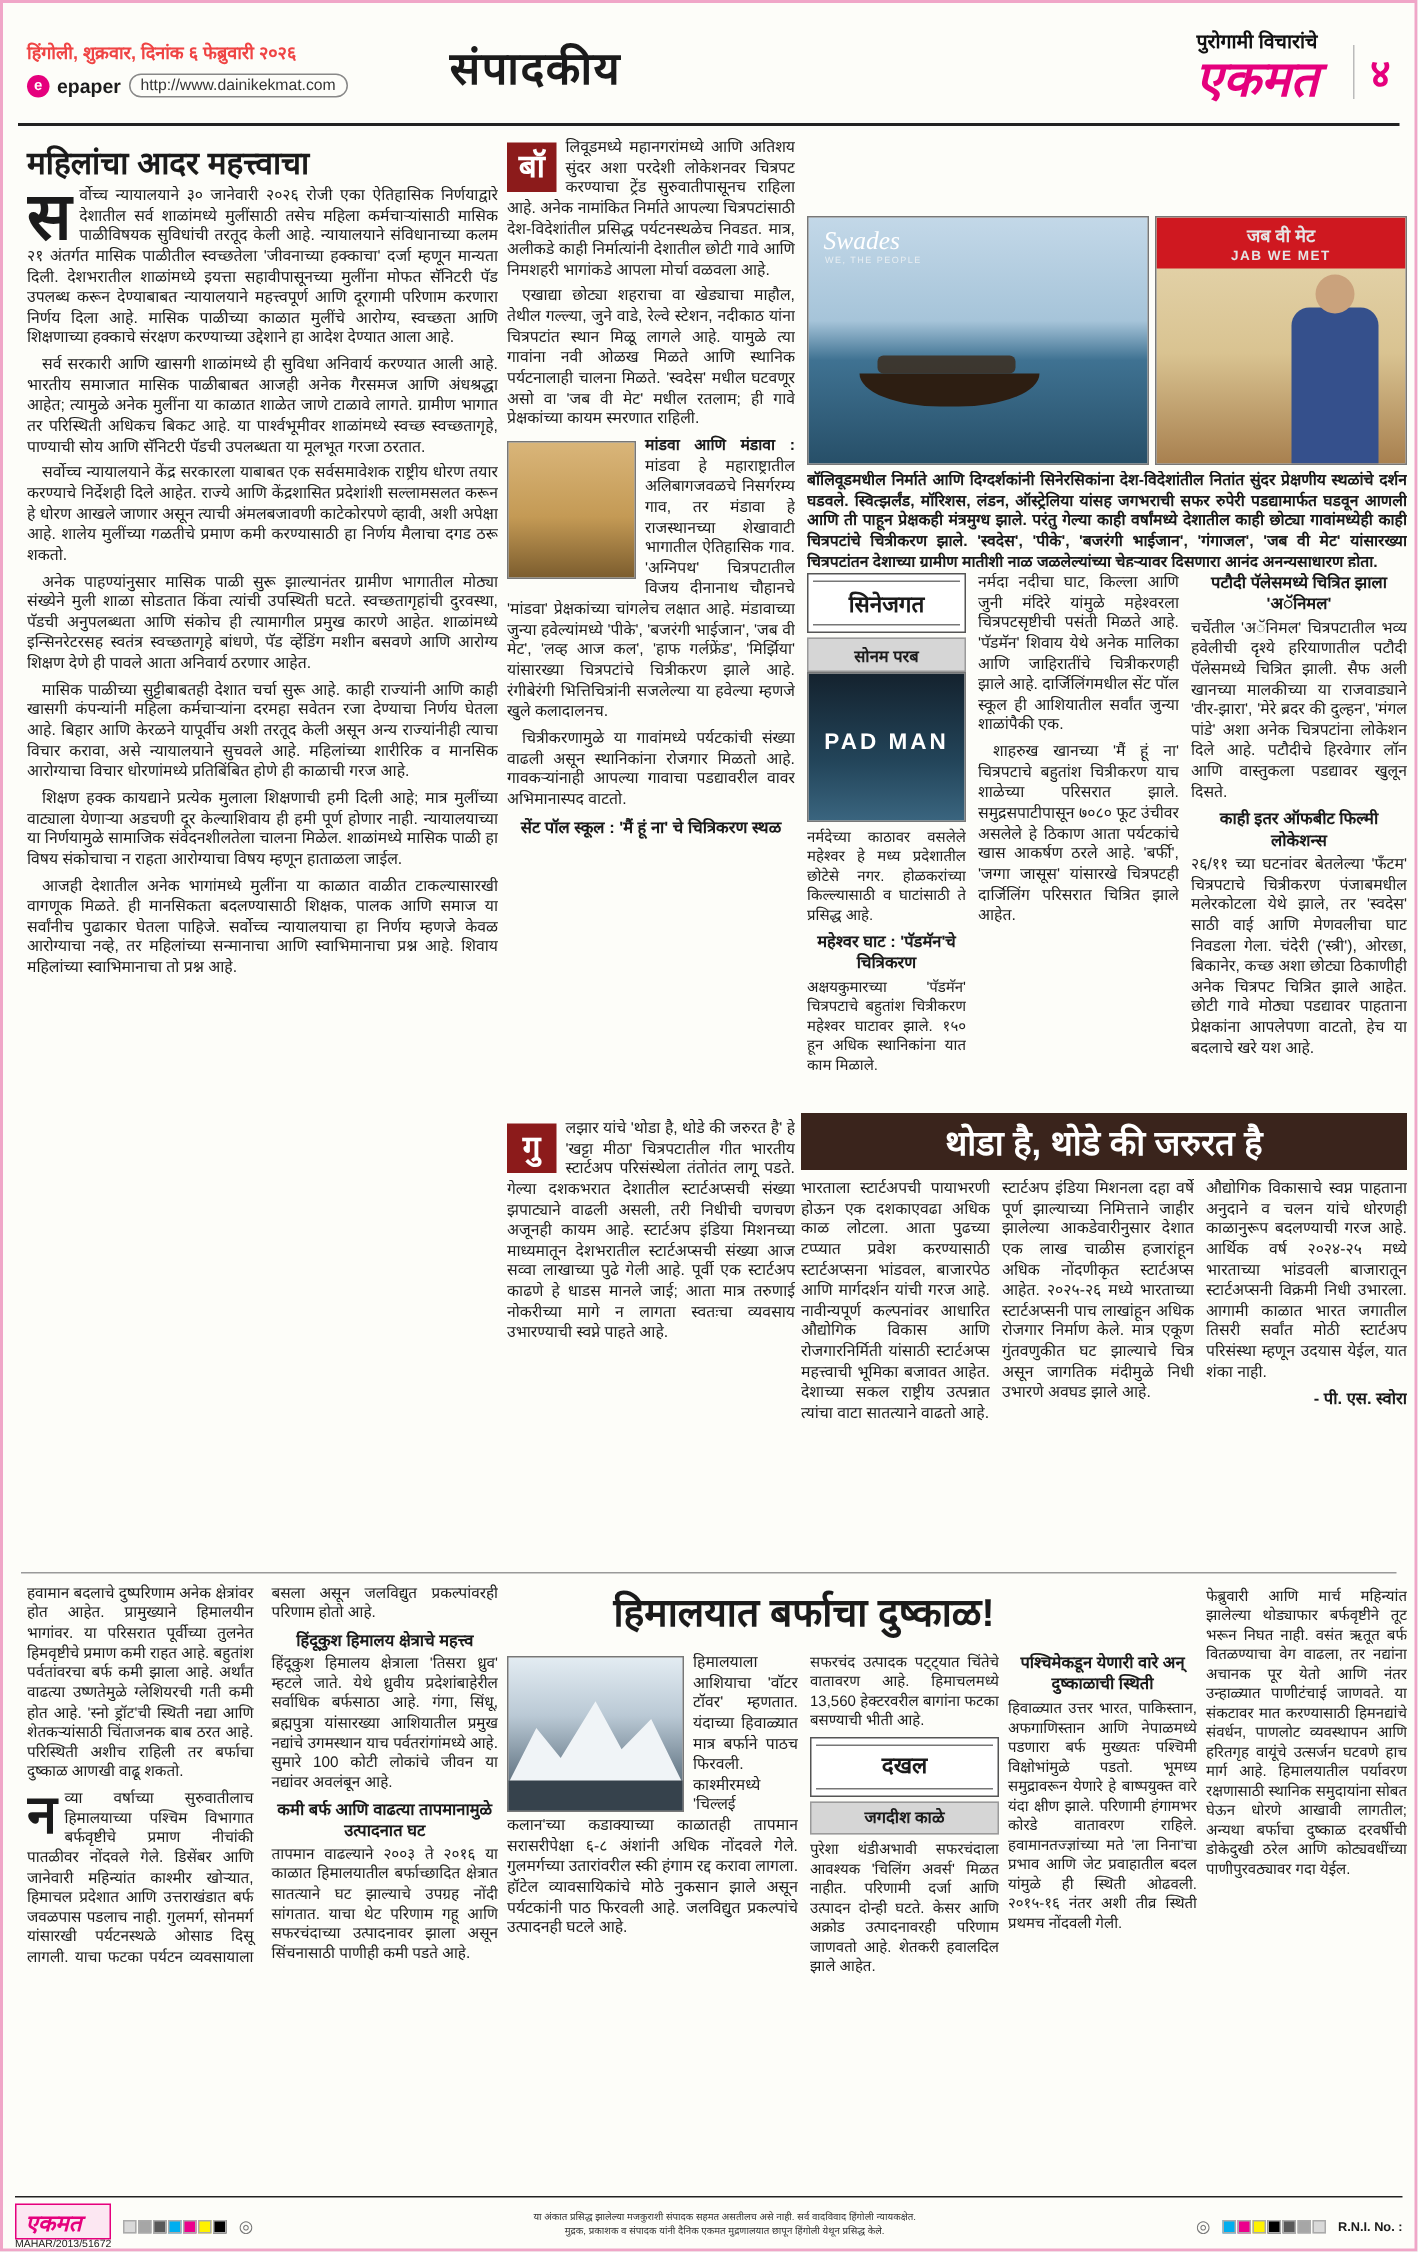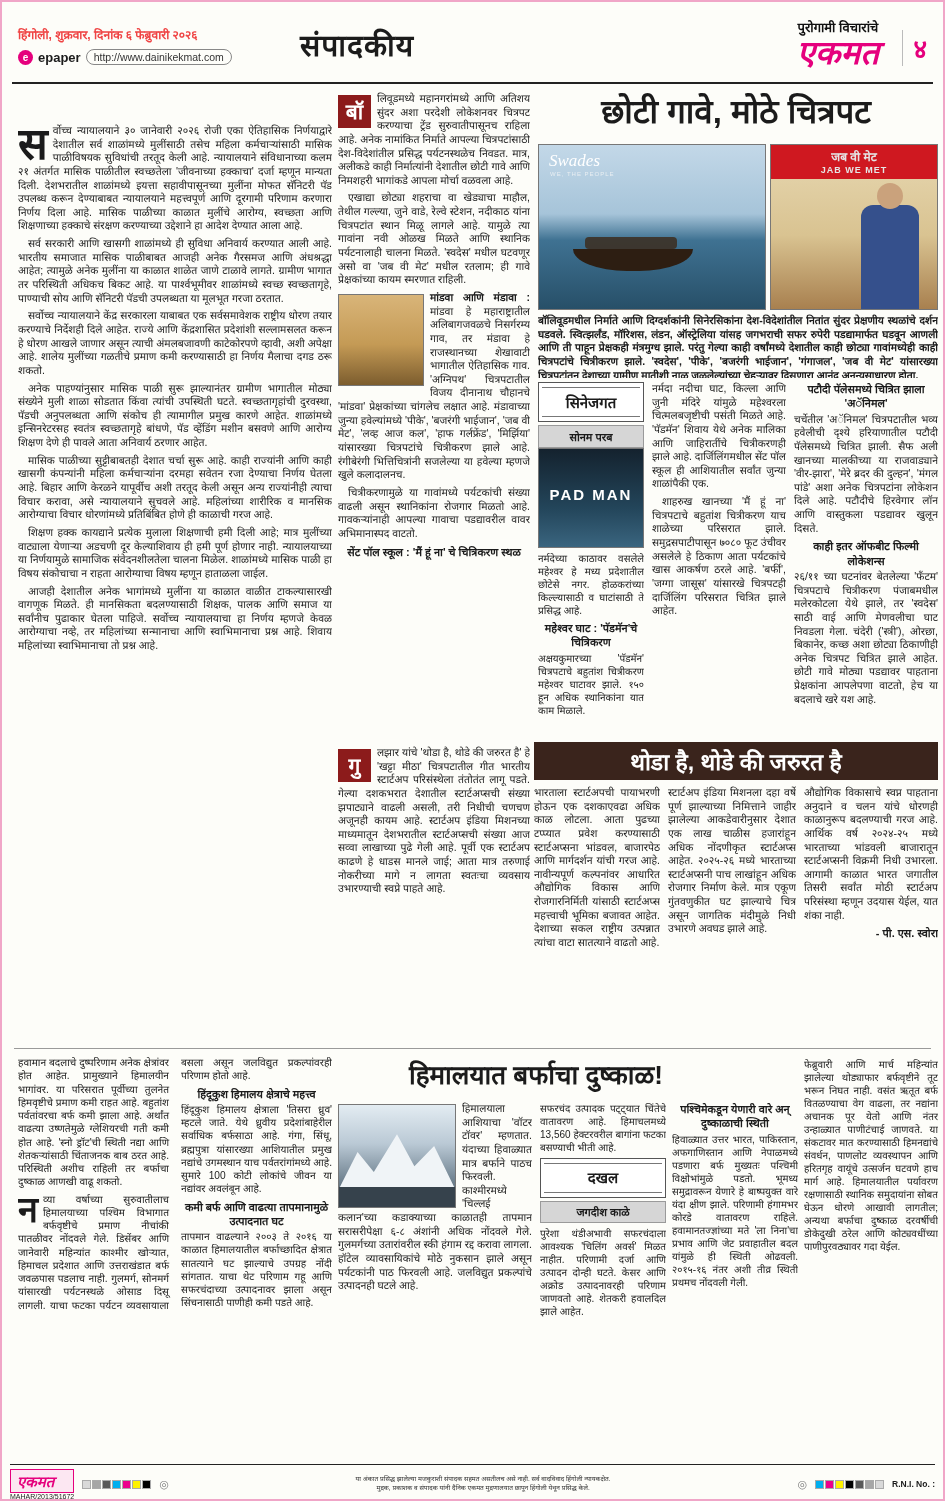--- a/index.html
+++ b/index.html
@@ -117,20 +117,21 @@
 
   <div class="abs brand" style="right:64px; top:16px;">
     <div class="brand-tagline">पुरोगामी विचारांचे</div>
     <div class="brand-name">एकमत</div>
   </div>
 
   <div class="abs page-num" style="right:16px; top:28px;">४</div>
 
   <div class="rule" style="left:10px; right:10px; top:80px; border-top-width:2px;"></div>
 
+  <div class="abs headline-1" style="left:16px; top:92px; width:314px;">महिलांचा आदर महत्त्वाचा</div>
   <div class="abs bodytext" style="left:16px; top:122px; width:314px; height:916px;">
     <span class="dropcap-plain">स</span>
     <p class="noindent">र्वोच्च न्यायालयाने ३० जानेवारी २०२६ रोजी एका ऐतिहासिक निर्णयाद्वारे देशातील सर्व शाळांमध्ये मुलींसाठी तसेच महिला कर्मचाऱ्यांसाठी मासिक पाळीविषयक सुविधांची तरतूद केली आहे. न्यायालयाने संविधानाच्या कलम २१ अंतर्गत मासिक पाळीतील स्वच्छतेला 'जीवनाच्या हक्काचा' दर्जा म्हणून मान्यता दिली. देशभरातील शाळांमध्ये इयत्ता सहावीपासूनच्या मुलींना मोफत सॅनिटरी पॅड उपलब्ध करून देण्याबाबत न्यायालयाने महत्त्वपूर्ण आणि दूरगामी परिणाम करणारा निर्णय दिला आहे. मासिक पाळीच्या काळात मुलींचे आरोग्य, स्वच्छता आणि शिक्षणाच्या हक्काचे संरक्षण करण्याच्या उद्देशाने हा आदेश देण्यात आला आहे.</p>
     <p>सर्व सरकारी आणि खासगी शाळांमध्ये ही सुविधा अनिवार्य करण्यात आली आहे. भारतीय समाजात मासिक पाळीबाबत आजही अनेक गैरसमज आणि अंधश्रद्धा आहेत; त्यामुळे अनेक मुलींना या काळात शाळेत जाणे टाळावे लागते. ग्रामीण भागात तर परिस्थिती अधिकच बिकट आहे. या पार्श्वभूमीवर शाळांमध्ये स्वच्छ स्वच्छतागृहे, पाण्याची सोय आणि सॅनिटरी पॅडची उपलब्धता या मूलभूत गरजा ठरतात.</p>
     <p>सर्वोच्च न्यायालयाने केंद्र सरकारला याबाबत एक सर्वसमावेशक राष्ट्रीय धोरण तयार करण्याचे निर्देशही दिले आहेत. राज्ये आणि केंद्रशासित प्रदेशांशी सल्लामसलत करून हे धोरण आखले जाणार असून त्याची अंमलबजावणी काटेकोरपणे व्हावी, अशी अपेक्षा आहे. शालेय मुलींच्या गळतीचे प्रमाण कमी करण्यासाठी हा निर्णय मैलाचा दगड ठरू शकतो.</p>
     <p>अनेक पाहण्यांनुसार मासिक पाळी सुरू झाल्यानंतर ग्रामीण भागातील मोठ्या संख्येने मुली शाळा सोडतात किंवा त्यांची उपस्थिती घटते. स्वच्छतागृहांची दुरवस्था, पॅडची अनुपलब्धता आणि संकोच ही त्यामागील प्रमुख कारणे आहेत. शाळांमध्ये इन्सिनरेटरसह स्वतंत्र स्वच्छतागृहे बांधणे, पॅड व्हेंडिंग मशीन बसवणे आणि आरोग्य शिक्षण देणे ही पावले आता अनिवार्य ठरणार आहेत.</p>
     <p>मासिक पाळीच्या सुट्टीबाबतही देशात चर्चा सुरू आहे. काही राज्यांनी आणि काही खासगी कंपन्यांनी महिला कर्मचाऱ्यांना दरमहा सवेतन रजा देण्याचा निर्णय घेतला आहे. बिहार आणि केरळने यापूर्वीच अशी तरतूद केली असून अन्य राज्यांनीही त्याचा विचार करावा, असे न्यायालयाने सुचवले आहे. महिलांच्या शारीरिक व मानसिक आरोग्याचा विचार धोरणांमध्ये प्रतिबिंबित होणे ही काळाची गरज आहे.</p>
     <p>शिक्षण हक्क कायद्याने प्रत्येक मुलाला शिक्षणाची हमी दिली आहे; मात्र मुलींच्या वाट्याला येणाऱ्या अडचणी दूर केल्याशिवाय ही हमी पूर्ण होणार नाही. न्यायालयाच्या या निर्णयामुळे सामाजिक संवेदनशीलतेला चालना मिळेल. शाळांमध्ये मासिक पाळी हा विषय संकोचाचा न राहता आरोग्याचा विषय म्हणून हाताळला जाईल.</p>
     <p>आजही देशातील अनेक भागांमध्ये मुलींना या काळात वाळीत टाकल्यासारखी वागणूक मिळते. ही मानसिकता बदलण्यासाठी शिक्षक, पालक आणि समाज या सर्वांनीच पुढाकार घेतला पाहिजे. सर्वोच्च न्यायालयाचा हा निर्णय म्हणजे केवळ आरोग्याचा नव्हे, तर महिलांच्या सन्मानाचा आणि स्वाभिमानाचा प्रश्न आहे. शिवाय महिलांच्या स्वाभिमानाचा तो प्रश्न आहे.</p>
   </div>
@@ -138,21 +139,20 @@
   <div class="abs bodytext" style="left:336px; top:90px; width:192px; height:648px;">
     <span class="dropcap-box">बॉ</span>
     <p class="noindent">लिवूडमध्ये महानगरांमध्ये आणि अतिशय सुंदर अशा परदेशी लोकेशनवर चित्रपट करण्याचा ट्रेंड सुरुवातीपासूनच राहिला आहे. अनेक नामांकित निर्माते आपल्या चित्रपटांसाठी देश-विदेशांतील प्रसिद्ध पर्यटनस्थळेच निवडत. मात्र, अलीकडे काही निर्मात्यांनी देशातील छोटी गावे आणि निमशहरी भागांकडे आपला मोर्चा वळवला आहे.</p>
     <p>एखाद्या छोट्या शहराचा वा खेड्याचा माहौल, तेथील गल्ल्या, जुने वाडे, रेल्वे स्टेशन, नदीकाठ यांना चित्रपटांत स्थान मिळू लागले आहे. यामुळे त्या गावांना नवी ओळख मिळते आणि स्थानिक पर्यटनालाही चालना मिळते. 'स्वदेस' मधील घटवणूर असो वा 'जब वी मेट' मधील रतलाम; ही गावे प्रेक्षकांच्या कायम स्मरणात राहिली.</p>
     <div class="photo-mandawa"></div>
     <p class="noindent"><b>मांडवा आणि मंडावा :</b> <span>मांडवा हे महाराष्ट्रातील अलिबागजवळचे निसर्गरम्य गाव, तर मंडावा हे राजस्थानच्या शेखावाटी भागातील ऐतिहासिक गाव. 'अग्निपथ' चित्रपटातील विजय दीनानाथ चौहानचे 'मांडवा' प्रेक्षकांच्या चांगलेच लक्षात आहे. मंडावाच्या जुन्या हवेल्यांमध्ये 'पीके', 'बजरंगी भाईजान', 'जब वी मेट', 'लव्ह आज कल', 'हाफ गर्लफ्रेंड', 'मिर्झिया' यांसारख्या चित्रपटांचे चित्रीकरण झाले आहे. रंगीबेरंगी भित्तिचित्रांनी सजलेल्या या हवेल्या म्हणजे खुले कलादालनच.</span></p>
     <p>चित्रीकरणामुळे या गावांमध्ये पर्यटकांची संख्या वाढली असून स्थानिकांना रोजगार मिळतो आहे. गावकऱ्यांनाही आपल्या गावाचा पडद्यावरील वावर अभिमानास्पद वाटतो.</p>
     <div class="subhead">सेंट पॉल स्कूल : 'मैं हूं ना' चे चित्रिकरण स्थळ</div>
   </div>
 
-  <div class="abs headline-2" style="left:532px; top:92px; width:404px;">छोटी गावे, मोठे चित्रपट</div>
 
   <div class="photo photo-swades" style="left:536px; top:142px; width:228px; height:166px;">
     <span class="swades-title">Swades</span>
     <span class="swades-sub">WE, THE PEOPLE</span>
     <div class="boat"></div>
   </div>
   <div class="photo photo-jab" style="left:768px; top:142px; width:168px; height:166px;">
     <div class="jab-band">
       <span class="l1">जब वी मेट</span>
       <span class="l2">JAB WE MET</span>
@@ -173,21 +173,21 @@
     <span class="padman-title">PAD MAN</span>
   </div>
 
   <div class="abs bodytext" style="left:536px; top:550px; width:106px; height:186px; font-size:10px;">
     <p class="noindent">नर्मदेच्या काठावर वसलेले महेश्वर हे मध्य प्रदेशातील छोटेसे नगर. होळकरांच्या किल्ल्यासाठी व घाटांसाठी ते प्रसिद्ध आहे.</p>
     <div class="subhead">महेश्वर घाट : 'पॅडमॅन'चे चित्रिकरण</div>
     <p class="noindent">अक्षयकुमारच्या 'पॅडमॅन' चित्रपटाचे बहुतांश चित्रीकरण महेश्वर घाटावर झाले. १५० हून अधिक स्थानिकांना यात काम मिळाले.</p>
   </div>
 
   <div class="abs bodytext" style="left:650px; top:380px; width:134px; height:356px;">
-    <p class="noindent">नर्मदा नदीचा घाट, किल्ला आणि जुनी मंदिरे यांमुळे महेश्वरला चित्मलबजृष्टीची पसंती मिळते आहे. 'पॅडमॅन' शिवाय येथे अनेक मालिका आणि जाहिरातींचे चित्रीकरणही झाले आहे. दार्जिलिंगमधील सेंट पॉल स्कूल ही आशियातील सर्वांत जुन्या शाळांपैकी एक.</p>
+    <p class="noindent">नर्मदा नदीचा घाट, किल्ला आणि जुनी मंदिरे यांमुळे महेश्वरला चित्रपटसृष्टीची पसंती मिळते आहे. 'पॅडमॅन' शिवाय येथे अनेक मालिका आणि जाहिरातींचे चित्रीकरणही झाले आहे. दार्जिलिंगमधील सेंट पॉल स्कूल ही आशियातील सर्वांत जुन्या शाळांपैकी एक.</p>
     <p>शाहरुख खानच्या 'मैं हूं ना' चित्रपटाचे बहुतांश चित्रीकरण याच शाळेच्या परिसरात झाले. समुद्रसपाटीपासून ७०८० फूट उंचीवर असलेले हे ठिकाण आता पर्यटकांचे खास आकर्षण ठरले आहे. 'बर्फी', 'जग्गा जासूस' यांसारखे चित्रपटही दार्जिलिंग परिसरात चित्रित झाले आहेत.</p>
   </div>
 
   <div class="abs bodytext" style="left:792px; top:380px; width:144px; height:356px;">
     <div class="subhead" style="margin-top:0;">पटौदी पॅलेसमध्ये चित्रित झाला 'अॅनिमल'</div>
     <p class="noindent">चर्चेतील 'अॅनिमल' चित्रपटातील भव्य हवेलीची दृश्ये हरियाणातील पटौदी पॅलेसमध्ये चित्रित झाली. सैफ अली खानच्या मालकीच्या या राजवाड्याने 'वीर-झारा', 'मेरे ब्रदर की दुल्हन', 'मंगल पांडे' अशा अनेक चित्रपटांना लोकेशन दिले आहे. पटौदीचे हिरवेगार लॉन आणि वास्तुकला पडद्यावर खुलून दिसते.</p>
     <div class="subhead">काही इतर ऑफबीट फिल्मी लोकेशन्स</div>
     <p class="noindent">२६/११ च्या घटनांवर बेतलेल्या 'फँटम' चित्रपटाचे चित्रीकरण पंजाबमधील मलेरकोटला येथे झाले, तर 'स्वदेस' साठी वाई आणि मेणवलीचा घाट निवडला गेला. चंदेरी ('स्त्री'), ओरछा, बिकानेर, कच्छ अशा छोट्या ठिकाणीही अनेक चित्रपट चित्रित झाले आहेत. छोटी गावे मोठ्या पडद्यावर पाहताना प्रेक्षकांना आपलेपणा वाटतो, हेच या बदलाचे खरे यश आहे.</p>
   </div>
 

